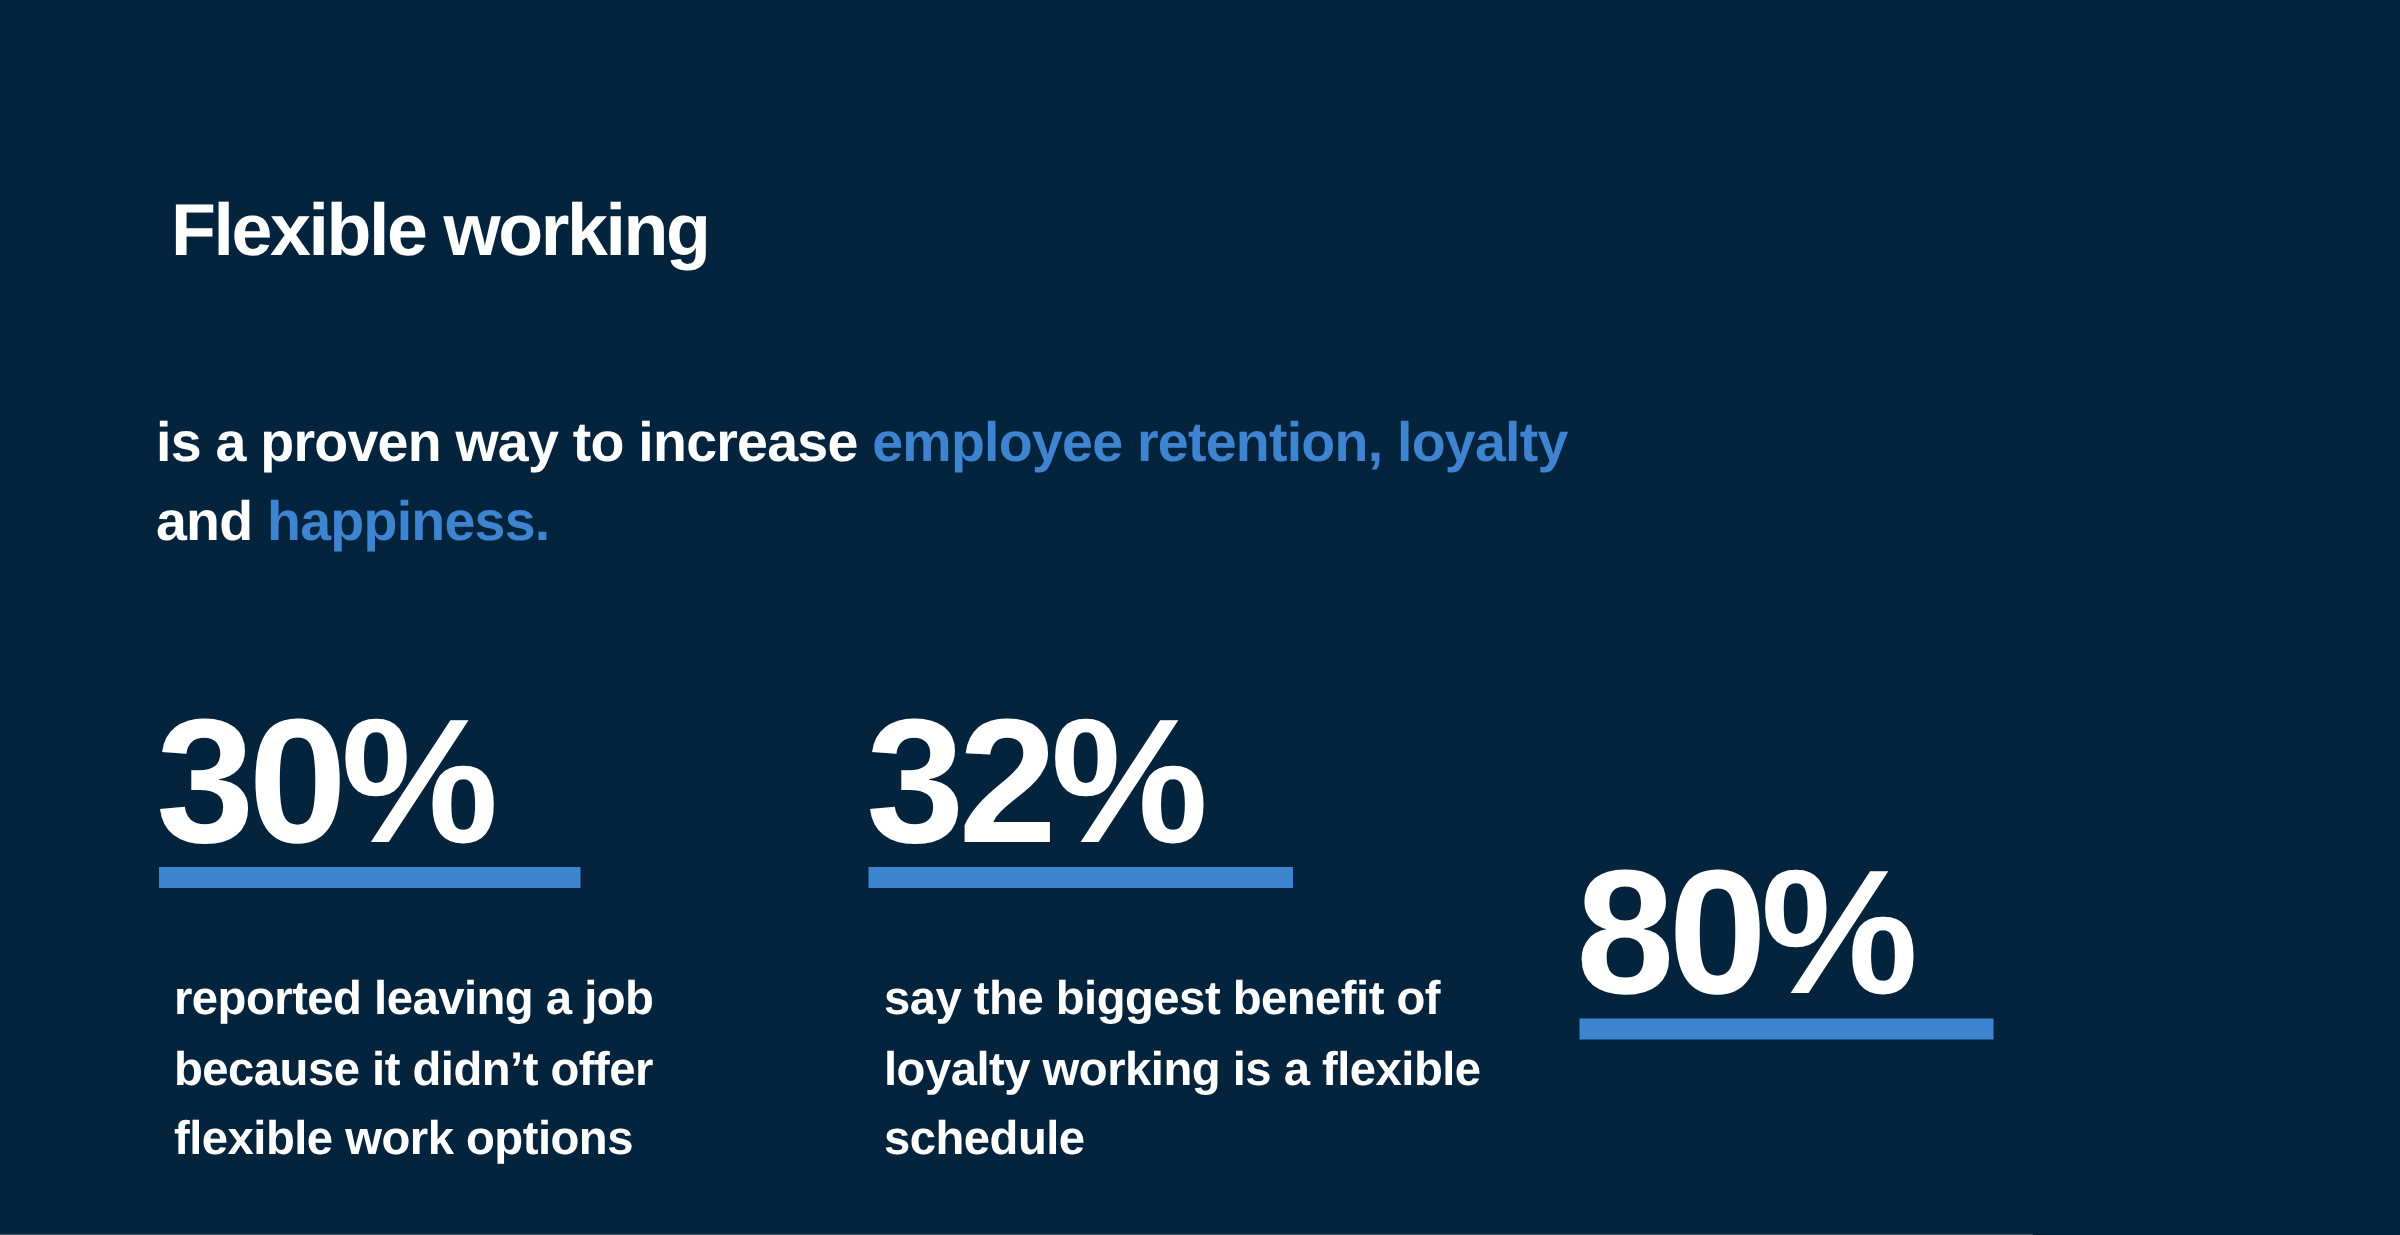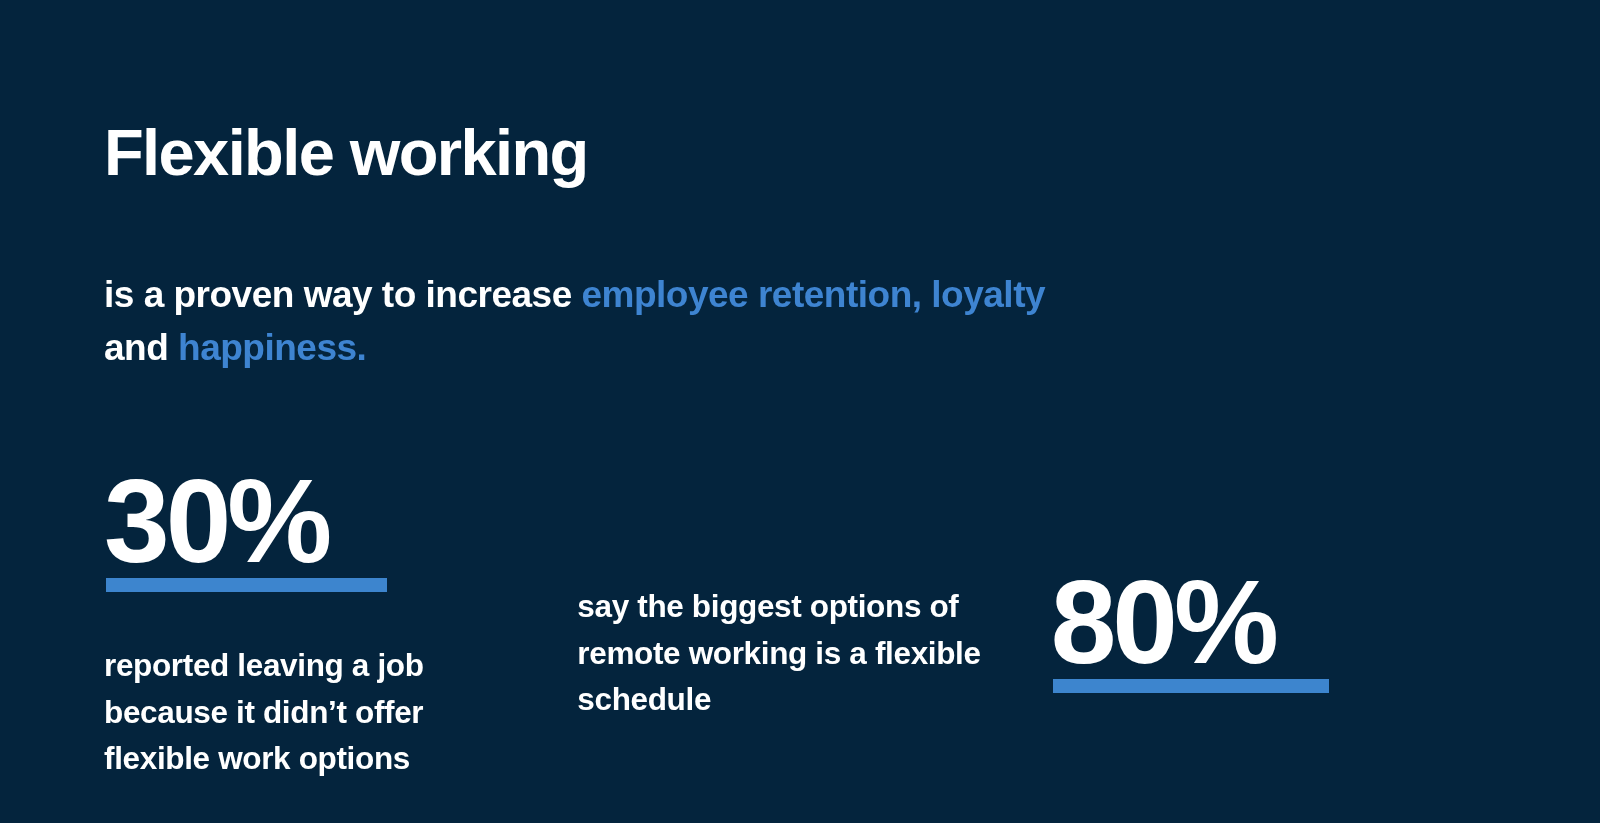--- a/index.html
+++ b/index.html
@@ -21,22 +21,22 @@
     height: 823px;
     background: #04243d;
     box-sizing: border-box;
   }
 
   
   .heading {
     position: absolute;
     left: 104px;
     top: 118px;
-    margin: 0;
-    font-size: 65px;
+    margin: 10px;
+    font-size: 49px;
     line-height: 1.08;
     font-weight: 700;
     letter-spacing: -1.6px;
     color: #ffffff;
     white-space: nowrap;
   }
 
   
   .subheading {
     position: absolute;
@@ -87,21 +87,21 @@
     bottom: -12px;
     height: 14px;
     background: #3d85ce;
   }
   
   .stat-col:nth-child(1) .stat-figure .underline { width: 281px; }
   .stat-col:nth-child(2) .stat-figure .underline { width: 283px; }
   .stat-col:nth-child(3) .stat-figure .underline { width: 276px; }
 
   .stat-caption {
-    margin: 62px 0 0 0;
+    margin: 62px 0 0 12px;
     font-size: 31.5px;
     line-height: 1.48;
     font-weight: 700;
     letter-spacing: -0.35px;
     color: #ffffff;
   }
 </style>
 </head>
 <body>
 
@@ -114,21 +114,22 @@
   </p>
 
   <div class="stats">
 
     <div class="stat-col">
       <div class="stat-figure">30%<span class="underline" style="background: rgb(61, 133, 206);"></span></div>
       <p class="stat-caption">reported leaving a job because it didn’t offer flexible work options</p>
     </div>
 
     <div class="stat-col">
-      <p class="stat-caption">say the biggest options of remote working is a flexible schedule</p>
+      <div class="stat-figure">32%<span class="underline" style="background: rgb(61, 133, 206);"></span></div>
+      <p class="stat-caption">say the biggest benefit of loyalty working is a flexible schedule</p>
     </div>
 
     <div class="stat-col">
       <div class="stat-figure">80%<span class="underline" style="background: rgb(61, 133, 206);"></span></div>
     </div>
 
   </div>
 </div>
 
 </body></html>

